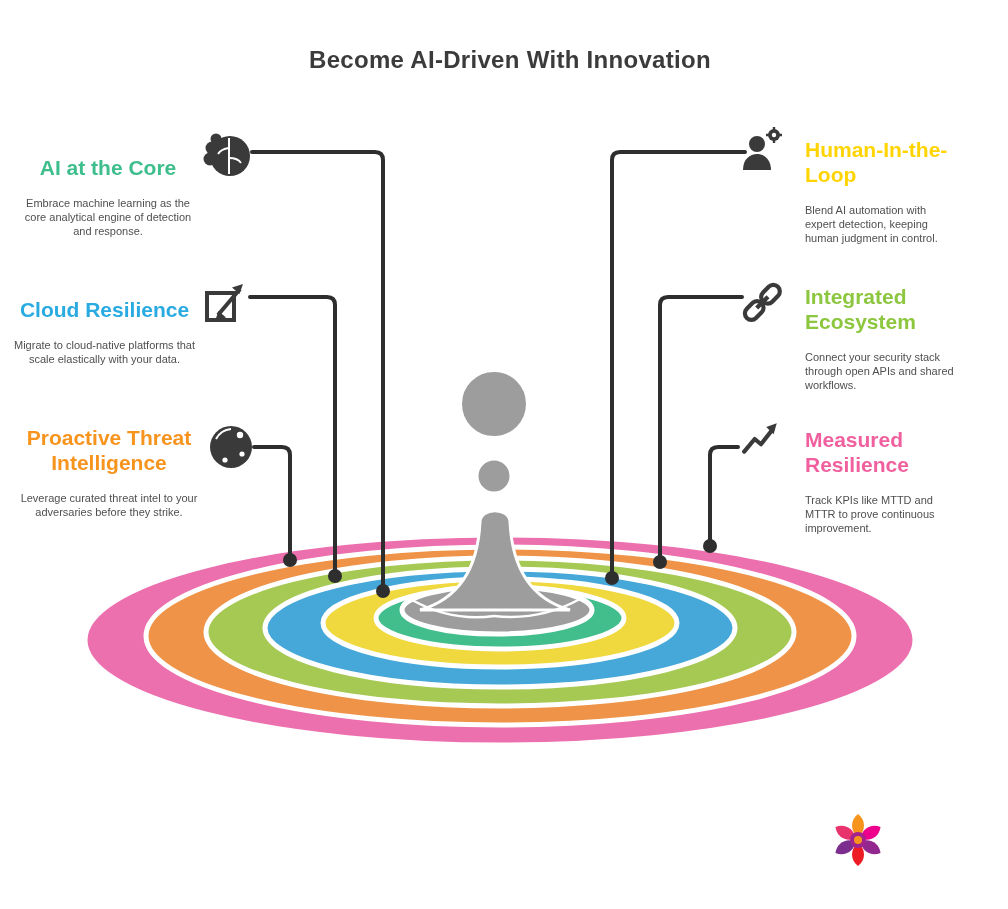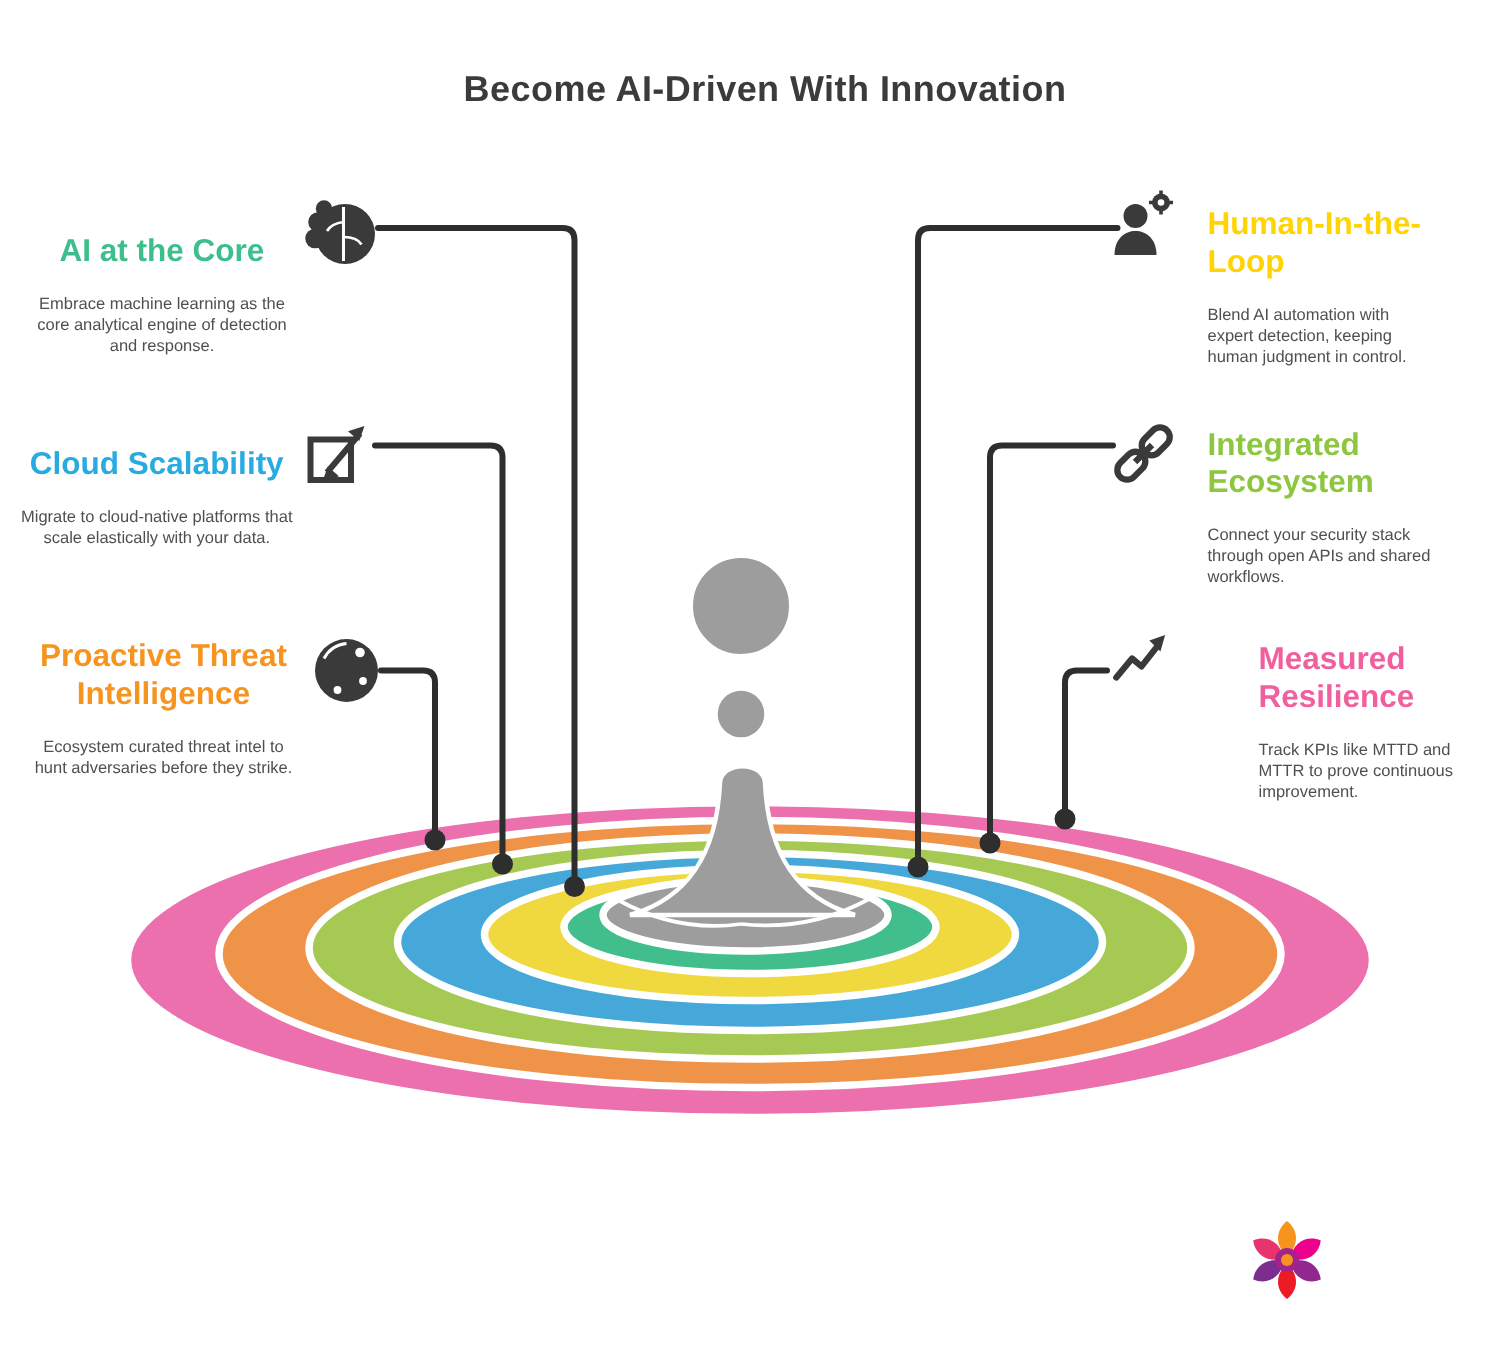--- a/index.html
+++ b/index.html
@@ -80,36 +80,36 @@
 
   <div class="icon-box" style="left:202px; top:280px;">
     <svg width="46" height="46" viewBox="0 0 46 46">
       <rect x="5" y="13" width="27" height="27" class="ink-stroke" stroke-width="4"></rect>
       <line x1="16" y1="35" x2="38" y2="9" class="ink-stroke" stroke-width="4"></line>
       <polygon class="ink" points="41,4 30,7.5 37.5,14"></polygon>
       <polygon class="ink" points="13,41 24,37.5 16.5,31"></polygon>
     </svg>
   </div>
   <div class="callout left-co" style="left:12px; top:298px; width:185px;">
-    <div class="c-title" style="color: rgb(41, 171, 226);">Cloud Scalability</div>
+    <div class="c-title" style="color: rgb(41, 171, 226);">Cloud Resilience</div>
     <div class="c-desc">Migrate to cloud-native platforms that scale elastically with your data.</div>
   </div>
 
   <div class="icon-box" style="left:206px; top:421px;">
     <svg width="52" height="52" viewBox="0 0 52 52">
       <circle class="ink" cx="25" cy="26" r="21"></circle>
       <circle cx="34" cy="14" r="3.2" fill="#ffffff"></circle>
       <circle cx="36" cy="33" r="2.6" fill="#ffffff"></circle>
       <circle cx="19" cy="39" r="2.6" fill="#ffffff"></circle>
       <path d="M10 18 A 19 19 0 0 1 25 8" stroke="#ffffff" stroke-width="2" fill="none"></path>
     </svg>
   </div>
   <div class="callout left-co" style="left:20px; top:426px; width:178px;text-align:center;">
     <div class="c-title" style="color: rgb(247, 148, 30);">Proactive Threat Intelligence</div>
-    <div class="c-desc">Ecosystem curated threat intel to hunt adversaries before they strike.</div>
+    <div class="c-desc">Leverage curated threat intel to your adversaries before they strike.</div>
   </div>
 
   <div class="icon-box" style="left:736px; top:126px;">
     <svg width="50" height="50" viewBox="0 0 50 50">
       <circle class="ink" cx="21" cy="18" r="8"></circle>
       <path class="ink" d="M7 44 C 7 33 14 28 21 28 C 28 28 35 33 35 44 Z"></path>
       <circle class="ink" cx="38" cy="9" r="6"></circle>
       <circle cx="38" cy="9" r="2.2" fill="#ffffff"></circle>
       <path d="M38 1 v3 M38 14 v3 M30 9 h3 M43 9 h3" class="ink-stroke" stroke-width="2.4"></path>
     </svg>
@@ -132,21 +132,21 @@
     <div class="c-title" style="color: rgb(141, 198, 63);">Integrated Ecosystem</div>
     <div class="c-desc">Connect your security stack through open APIs and shared workflows.</div>
   </div>
 
   <div class="icon-box" style="left:740px; top:418px;">
     <svg width="42" height="42" viewBox="0 0 40 40">
       <polyline points="4,32 14,20 20,25 31,11" class="ink-stroke" stroke-width="4" stroke-linecap="round" stroke-linejoin="round"></polyline>
       <polygon class="ink" points="35,5 25,8.5 32,15.5"></polygon>
     </svg>
   </div>
-  <div class="callout right-co" style="left:805px; top:428px; width:155px;margin-left:34px;">
+  <div class="callout right-co" style="left:805px; top:428px; width:155px;">
     <div class="c-title" style="color: rgb(240, 96, 158);">Measured Resilience</div>
     <div class="c-desc">Track KPIs like MTTD and MTTR to prove continuous improvement.</div>
   </div>
 
   <div class="icon-box" style="left:828px; top:810px;">
     <svg width="60" height="60" viewBox="0 0 60 60">
       <g>
         <path d="M30 4 C38 10 38 21 30 27 C22 21 22 10 30 4 Z" fill="#F7941D"></path>
         <path d="M30 4 C38 10 38 21 30 27 C22 21 22 10 30 4 Z" transform="rotate(60 30 30)" fill="#EC008C"></path>
         <path d="M30 4 C38 10 38 21 30 27 C22 21 22 10 30 4 Z" transform="rotate(120 30 30)" fill="#92278F"></path>

